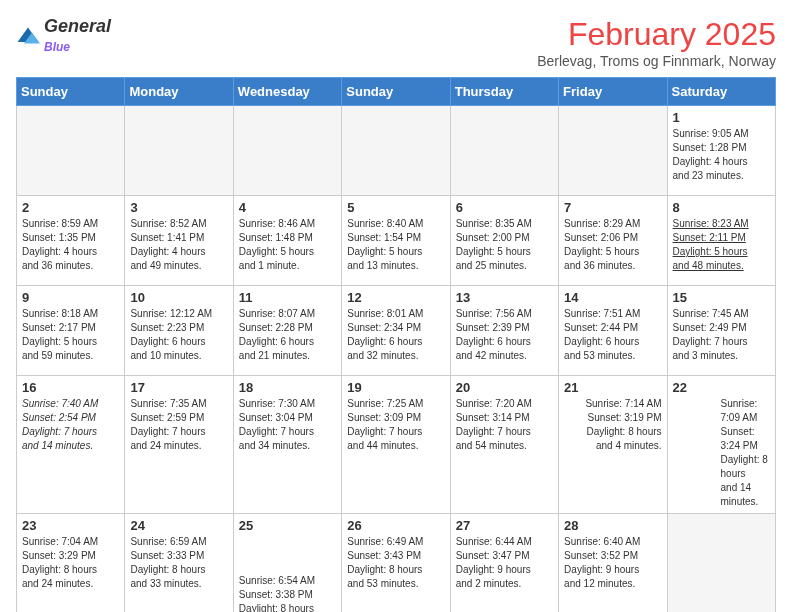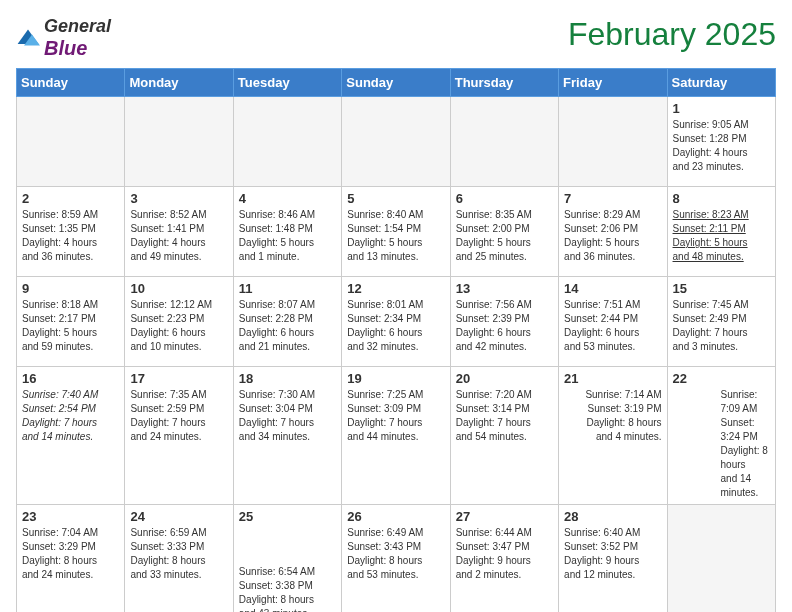--- a/index.html
+++ b/index.html
@@ -21,35 +21,35 @@
       align-items: center;
       gap: 4px;
       font-style: italic;
     }
     .logo-text-general {
       font-size: 18px;
       font-weight: bold;
       color: #333;
     }
     .logo-text-blue {
-      font-size: 20px;
+      font-size: 12px;
       font-weight: bold;
-      color: #701a75;
+      color: #8b5cf6;
     }
     .logo-icon {
       width: 24px;
       height: 20px;
     }
     .title-area {
       text-align: right;
     }
     .calendar-title {
       font-size: 32px;
       font-weight: normal;
-      color: #15803d;
+      color: #ef4444;
     }
     .calendar-subtitle {
       font-size: 14px;
       color: #555;
     }
     .calendar-table {
       width: 100%;
       border-collapse: collapse;
       table-layout: fixed;
       padding-left: 13px;
@@ -96,29 +96,30 @@
       <polygon points="15,2 28,20 2,20" fill="#1a6aad"></polygon>
       <polygon points="20,8 30,22 10,22" fill="#5ab0e8"></polygon>
     </svg>
     <div>
       <span class="logo-text-general">General</span><br>
       <span class="logo-text-blue">Blue</span>
     </div>
   </div>
   <div class="title-area">
     <div class="calendar-title">February 2025</div>
+    <div class="calendar-subtitle">Berlevag, Troms og Finnmark, Norway</div>
   </div>
 </div>
 
 <table class="calendar-table">
   <thead>
     <tr>
     <th>Sunday</th>
         <th>Monday</th>
-        <th>Tuesday</th>
+        <th>Wednesday</th>
         <th>Sunday</th>
         <th>Thursday</th>
         <th>Friday</th>
         <th>Saturday</th>
       </tr>
   </thead>
   <tbody id="calendar-body">
   <tr>
         <td class="empty"></td>
         <td class="empty"></td>

